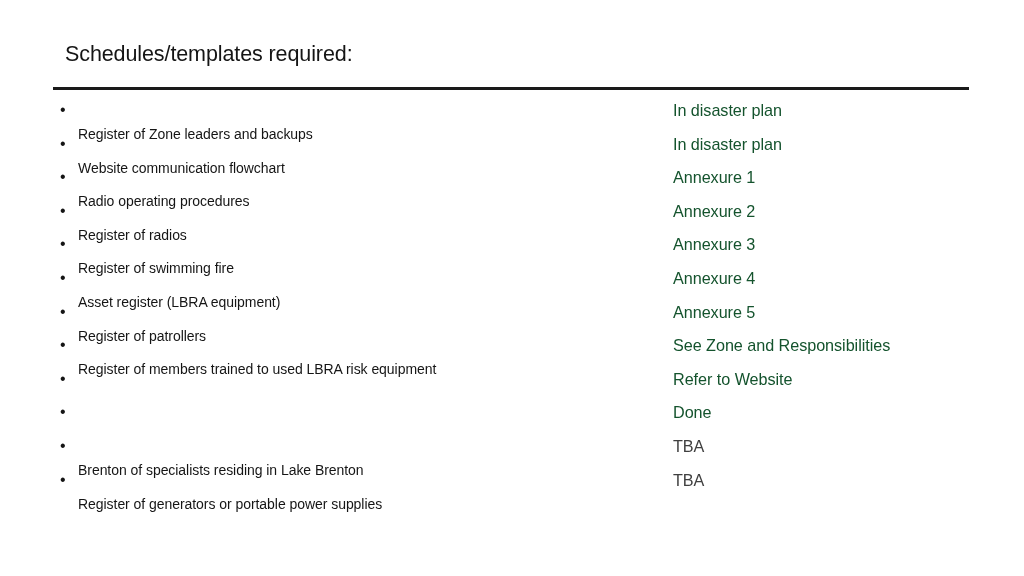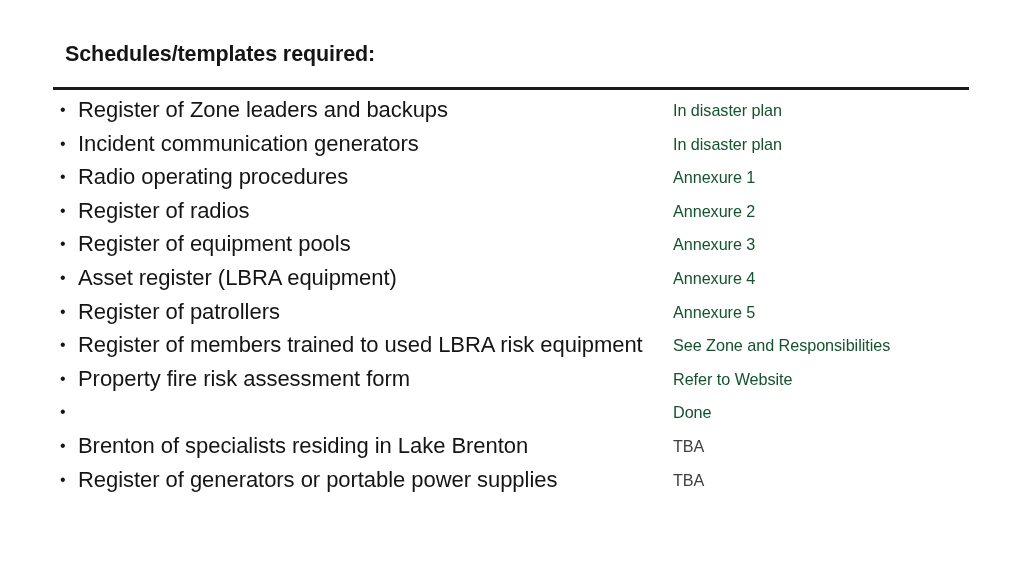--- a/index.html
+++ b/index.html
@@ -21,21 +21,21 @@
     inset: 0;
     background: #ffffff;
   }
 
   
   .slide-title {
     position: absolute;
     left: 65px;
     top: 42px;
     font-size: 21.5px;
-    font-weight: bold;
+    font-weight: normal;
     color: #151515;
     letter-spacing: -0.1px;
     white-space: nowrap;
     line-height: 1.15;
   }
 
   
   .title-rule {
     position: absolute;
     left: 53px;
@@ -70,25 +70,26 @@
   .bullet-marker {
     width: 18px;
     flex: 0 0 18px;
     font-size: 16px;
     line-height: 22px;
     color: #151515;
     text-align: left;
   }
 
   .bullet-label {
-    font-size: 22px;
+    font-size: 14px;
     line-height: 22px;
     color: #151515;
     white-space: nowrap;
     letter-spacing: -0.05px;
+    margin-top: 24px;
   }
 
   .ref-cell {
     position: absolute;
     left: 673px;
     top: 0;
     font-size: 16.2px;
     line-height: 22px;
     color: #14532d;
     white-space: nowrap;
@@ -112,42 +113,42 @@
       <div class="row">
         <div class="bullet-cell">
           <span class="bullet-marker">•</span>
           <span class="bullet-label">Register of Zone leaders and backups</span>
         </div>
         <div class="ref-cell">In disaster plan</div>
       </div>
       <div class="row">
         <div class="bullet-cell">
           <span class="bullet-marker">•</span>
-          <span class="bullet-label">Incident communication generators</span>
+          <span class="bullet-label">Website communication flowchart</span>
         </div>
         <div class="ref-cell">In disaster plan</div>
       </div>
       <div class="row">
         <div class="bullet-cell">
           <span class="bullet-marker">•</span>
           <span class="bullet-label">Radio operating procedures</span>
         </div>
         <div class="ref-cell">Annexure 1</div>
       </div>
       <div class="row">
         <div class="bullet-cell">
           <span class="bullet-marker">•</span>
           <span class="bullet-label">Register of radios</span>
         </div>
         <div class="ref-cell">Annexure 2</div>
       </div>
       <div class="row">
         <div class="bullet-cell">
           <span class="bullet-marker">•</span>
-          <span class="bullet-label">Register of equipment pools</span>
+          <span class="bullet-label">Register of swimming fire</span>
         </div>
         <div class="ref-cell">Annexure 3</div>
       </div>
       <div class="row">
         <div class="bullet-cell">
           <span class="bullet-marker">•</span>
           <span class="bullet-label">Asset register (LBRA equipment)</span>
         </div>
         <div class="ref-cell">Annexure 4</div>
       </div>
@@ -161,21 +162,20 @@
       <div class="row">
         <div class="bullet-cell">
           <span class="bullet-marker">•</span>
           <span class="bullet-label">Register of members trained to used LBRA risk equipment</span>
         </div>
         <div class="ref-cell">See Zone and Responsibilities</div>
       </div>
       <div class="row">
         <div class="bullet-cell">
           <span class="bullet-marker">•</span>
-          <span class="bullet-label">Property fire risk assessment form</span>
         </div>
         <div class="ref-cell">Refer to Website</div>
       </div>
       <div class="row">
         <div class="bullet-cell">
           <span class="bullet-marker">•</span>
         </div>
         <div class="ref-cell">Done</div>
       </div>
       <div class="row">

